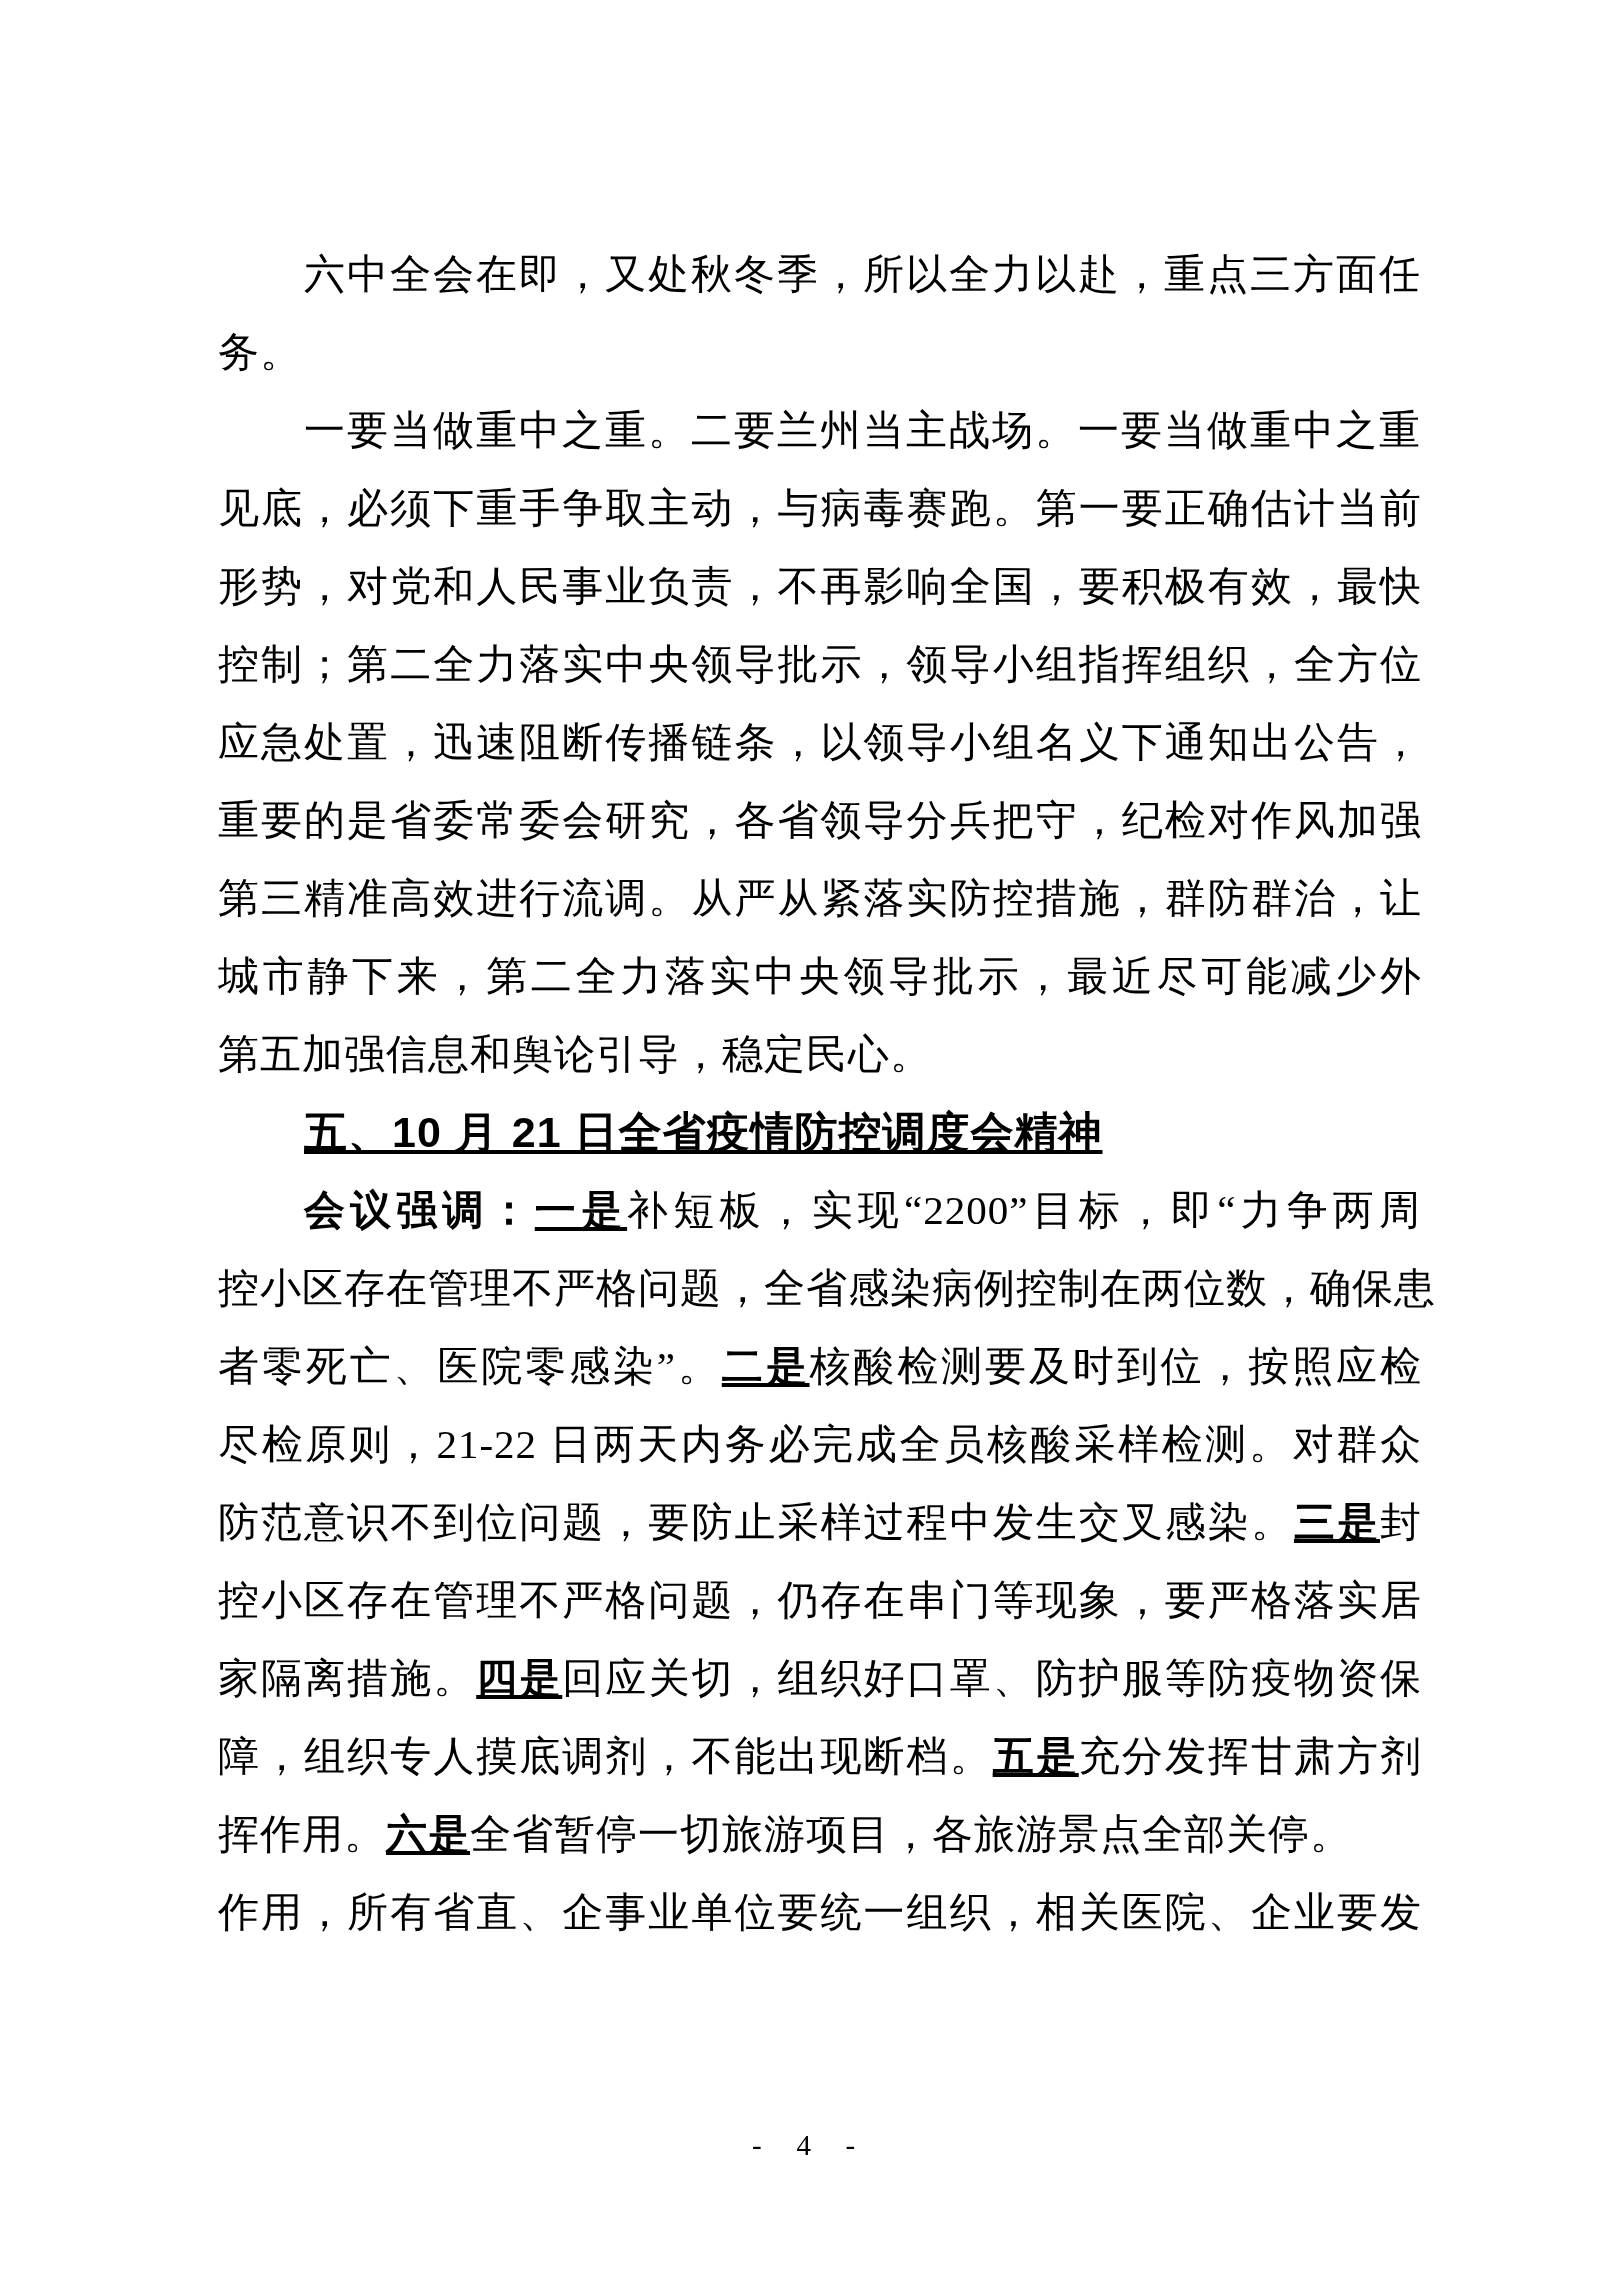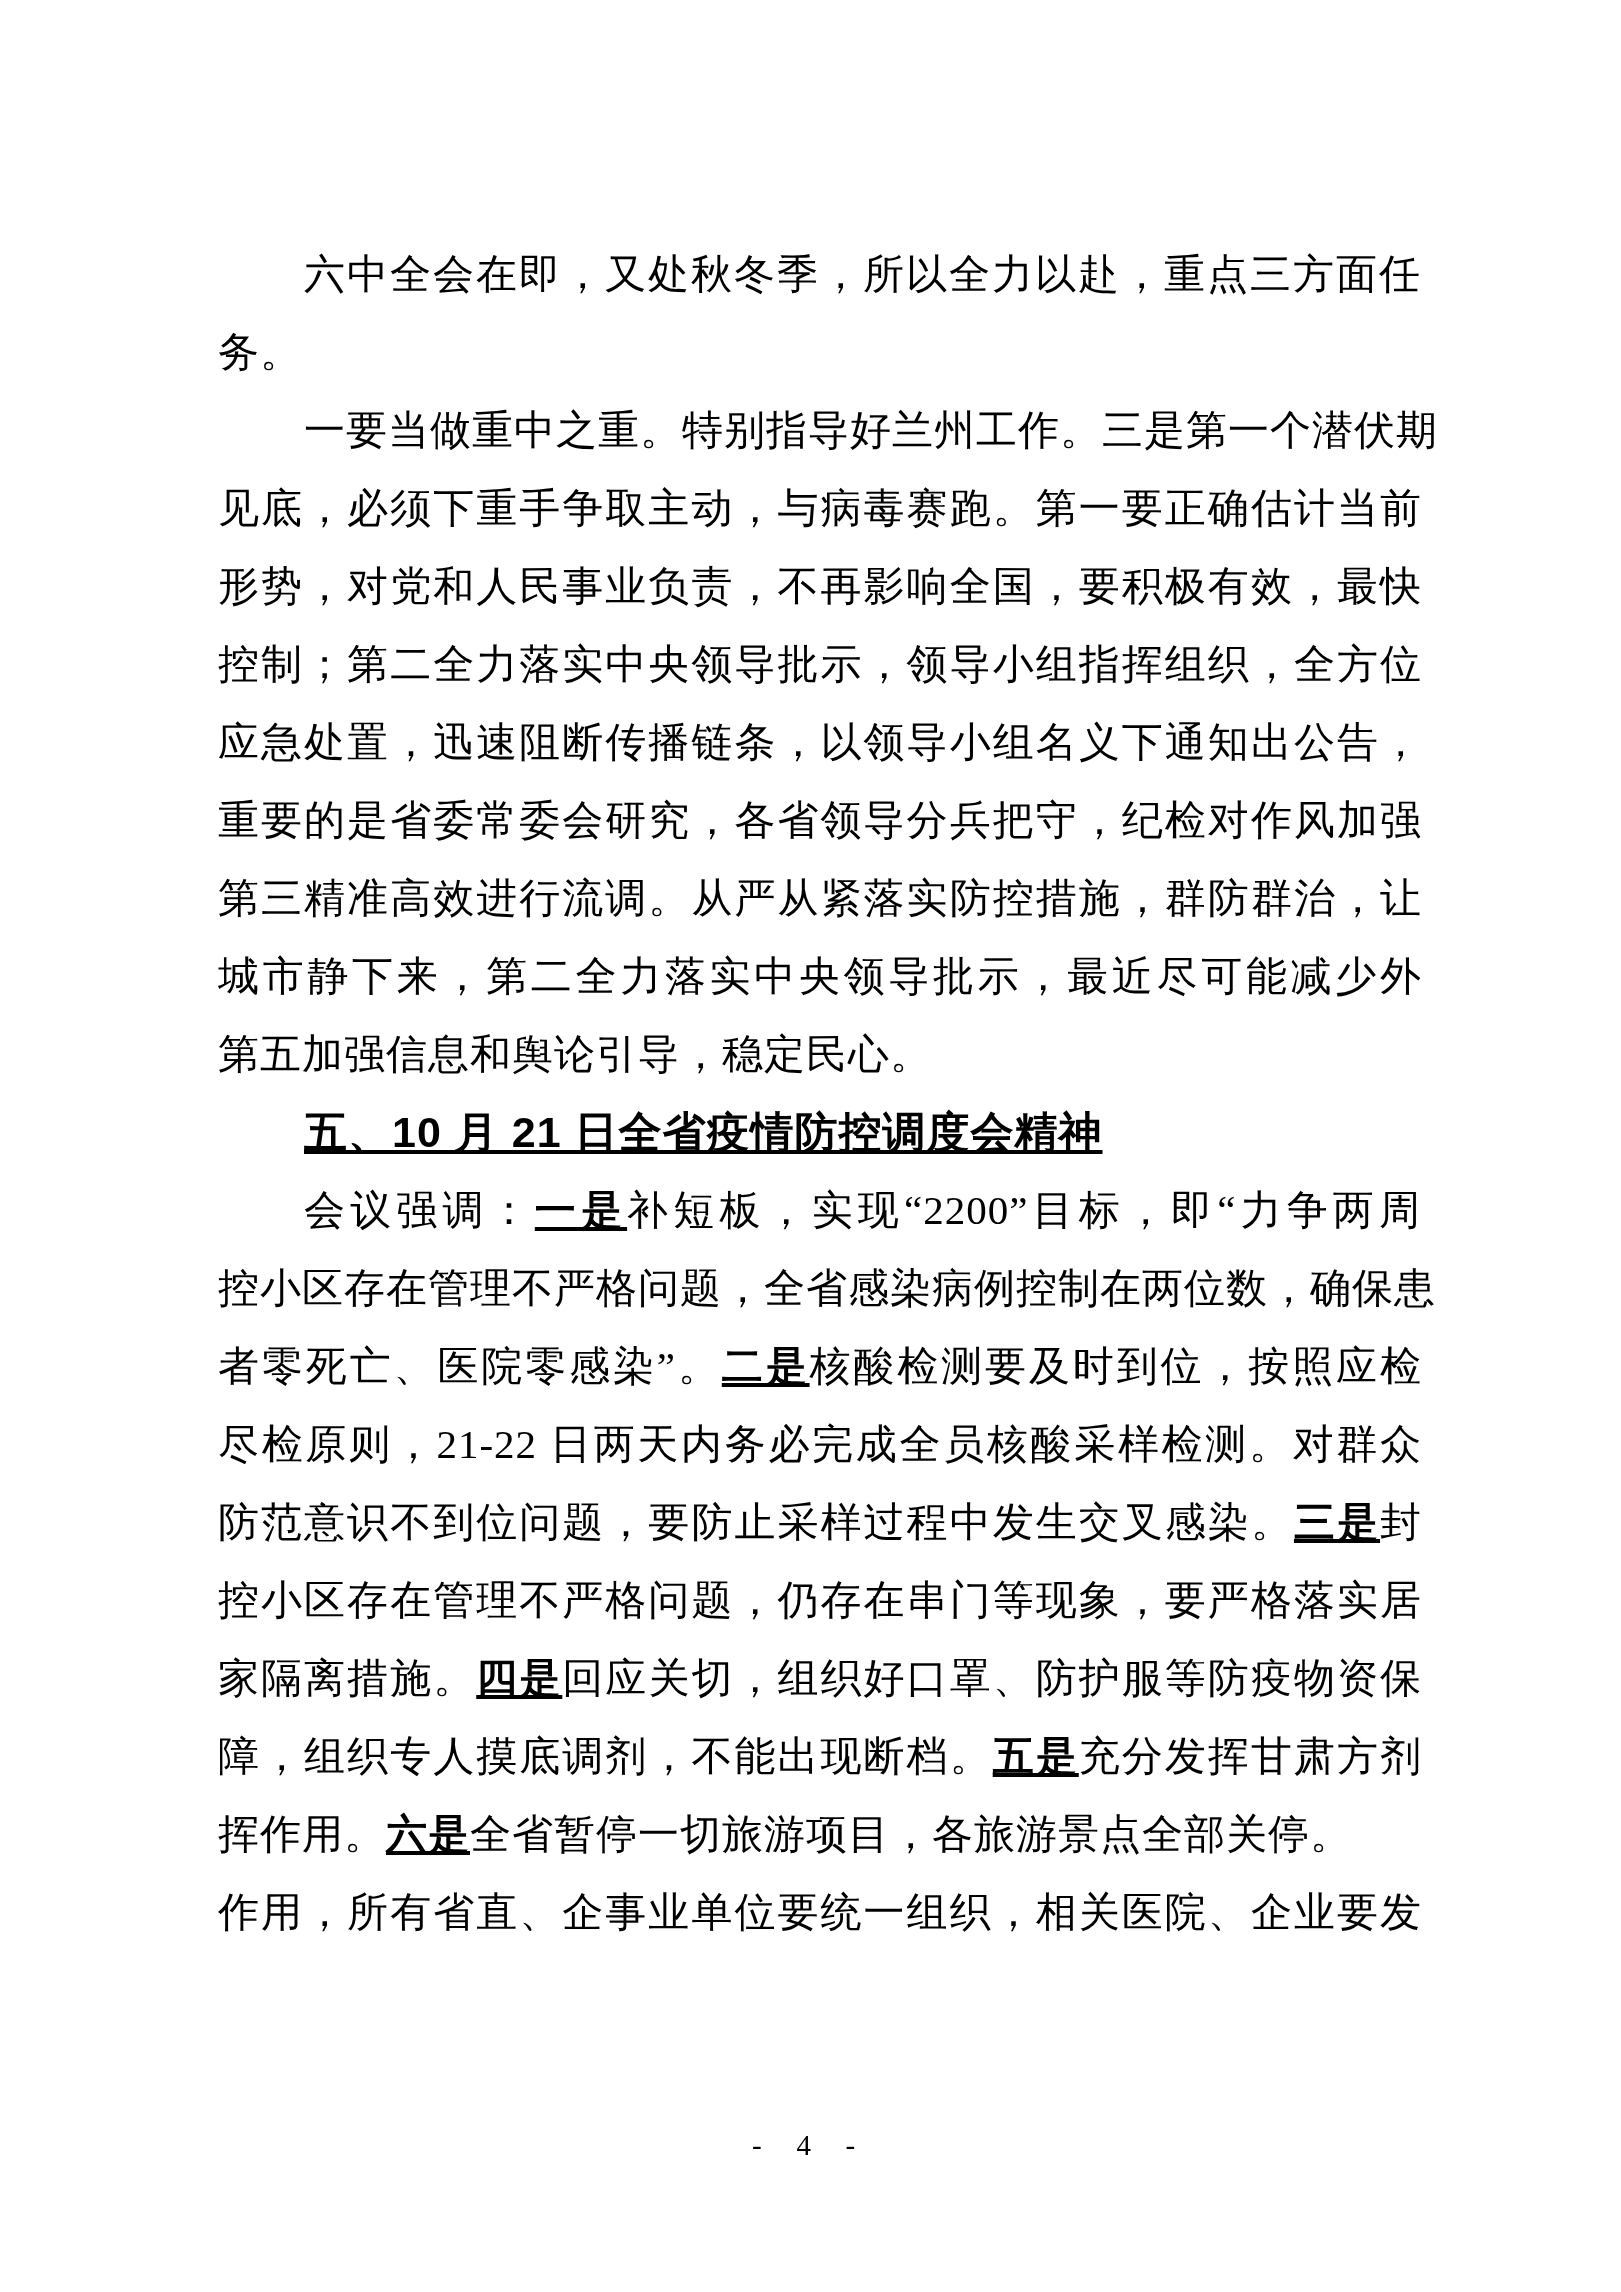--- a/index.html
+++ b/index.html
@@ -29,21 +29,21 @@
   }
   .line.noj{
     text-align:left;
     text-align-last:left;
   }
   .line.indent{
     padding-left:86px;
     width:1117px;
   }
   .line .b{
-    font-weight:normal;
+    font-weight:bold;
   }
   .line .hei{
     font-family:"Liberation Sans","DejaVu Sans",sans-serif;
     font-weight:bold;
     text-decoration:underline;
   }
   .line.heading{
     font-family:"Liberation Sans","DejaVu Sans",sans-serif;
     font-weight:bold;
     font-size:43px;
@@ -60,21 +60,21 @@
     color:#000000;
   }
 </style>
 </head>
 <body>
 
 <div class="page">
   <div class="doc-body">
       <div class="line indent"><span>六中全会在即，又处秋冬季，所以全力以赴，重点三方面任</span></div>
       <div class="line noj"><span>务。</span></div>
-      <div class="line indent"><span>一要当做重中之重。特别指导好兰州工作。三是第一个潜伏期</span></div>
+      <div class="line indent"><span>一要当做重中之重。二要兰州当主战场。一要当做重中之重</span></div>
       <div class="line"><span>见底，必须下重手争取主动，与病毒赛跑。第一要正确估计当前</span></div>
       <div class="line"><span>形势，对党和人民事业负责，不再影响全国，要积极有效，最快</span></div>
       <div class="line"><span>控制；第二全力落实中央领导批示，领导小组指挥组织，全方位</span></div>
       <div class="line"><span>应急处置，迅速阻断传播链条，以领导小组名义下通知出公告，</span></div>
       <div class="line"><span>重要的是省委常委会研究，各省领导分兵把守，纪检对作风加强</span></div>
       <div class="line"><span>第三精准高效进行流调。从严从紧落实防控措施，群防群治，让</span></div>
       <div class="line"><span>城市静下来，第二全力落实中央领导批示，最近尽可能减少外</span></div>
       <div class="line noj"><span>第五加强信息和舆论引导，稳定民心。</span></div>
       <div class="line noj indent heading"><span class="hei">五、10 月 21 日全省疫情防控调度会精神</span></div>
       <div class="line indent"><span class="b">会议强调：</span><span class="hei">一是</span><span>补短板，实现“2200”目标，即“力争两周</span></div>

